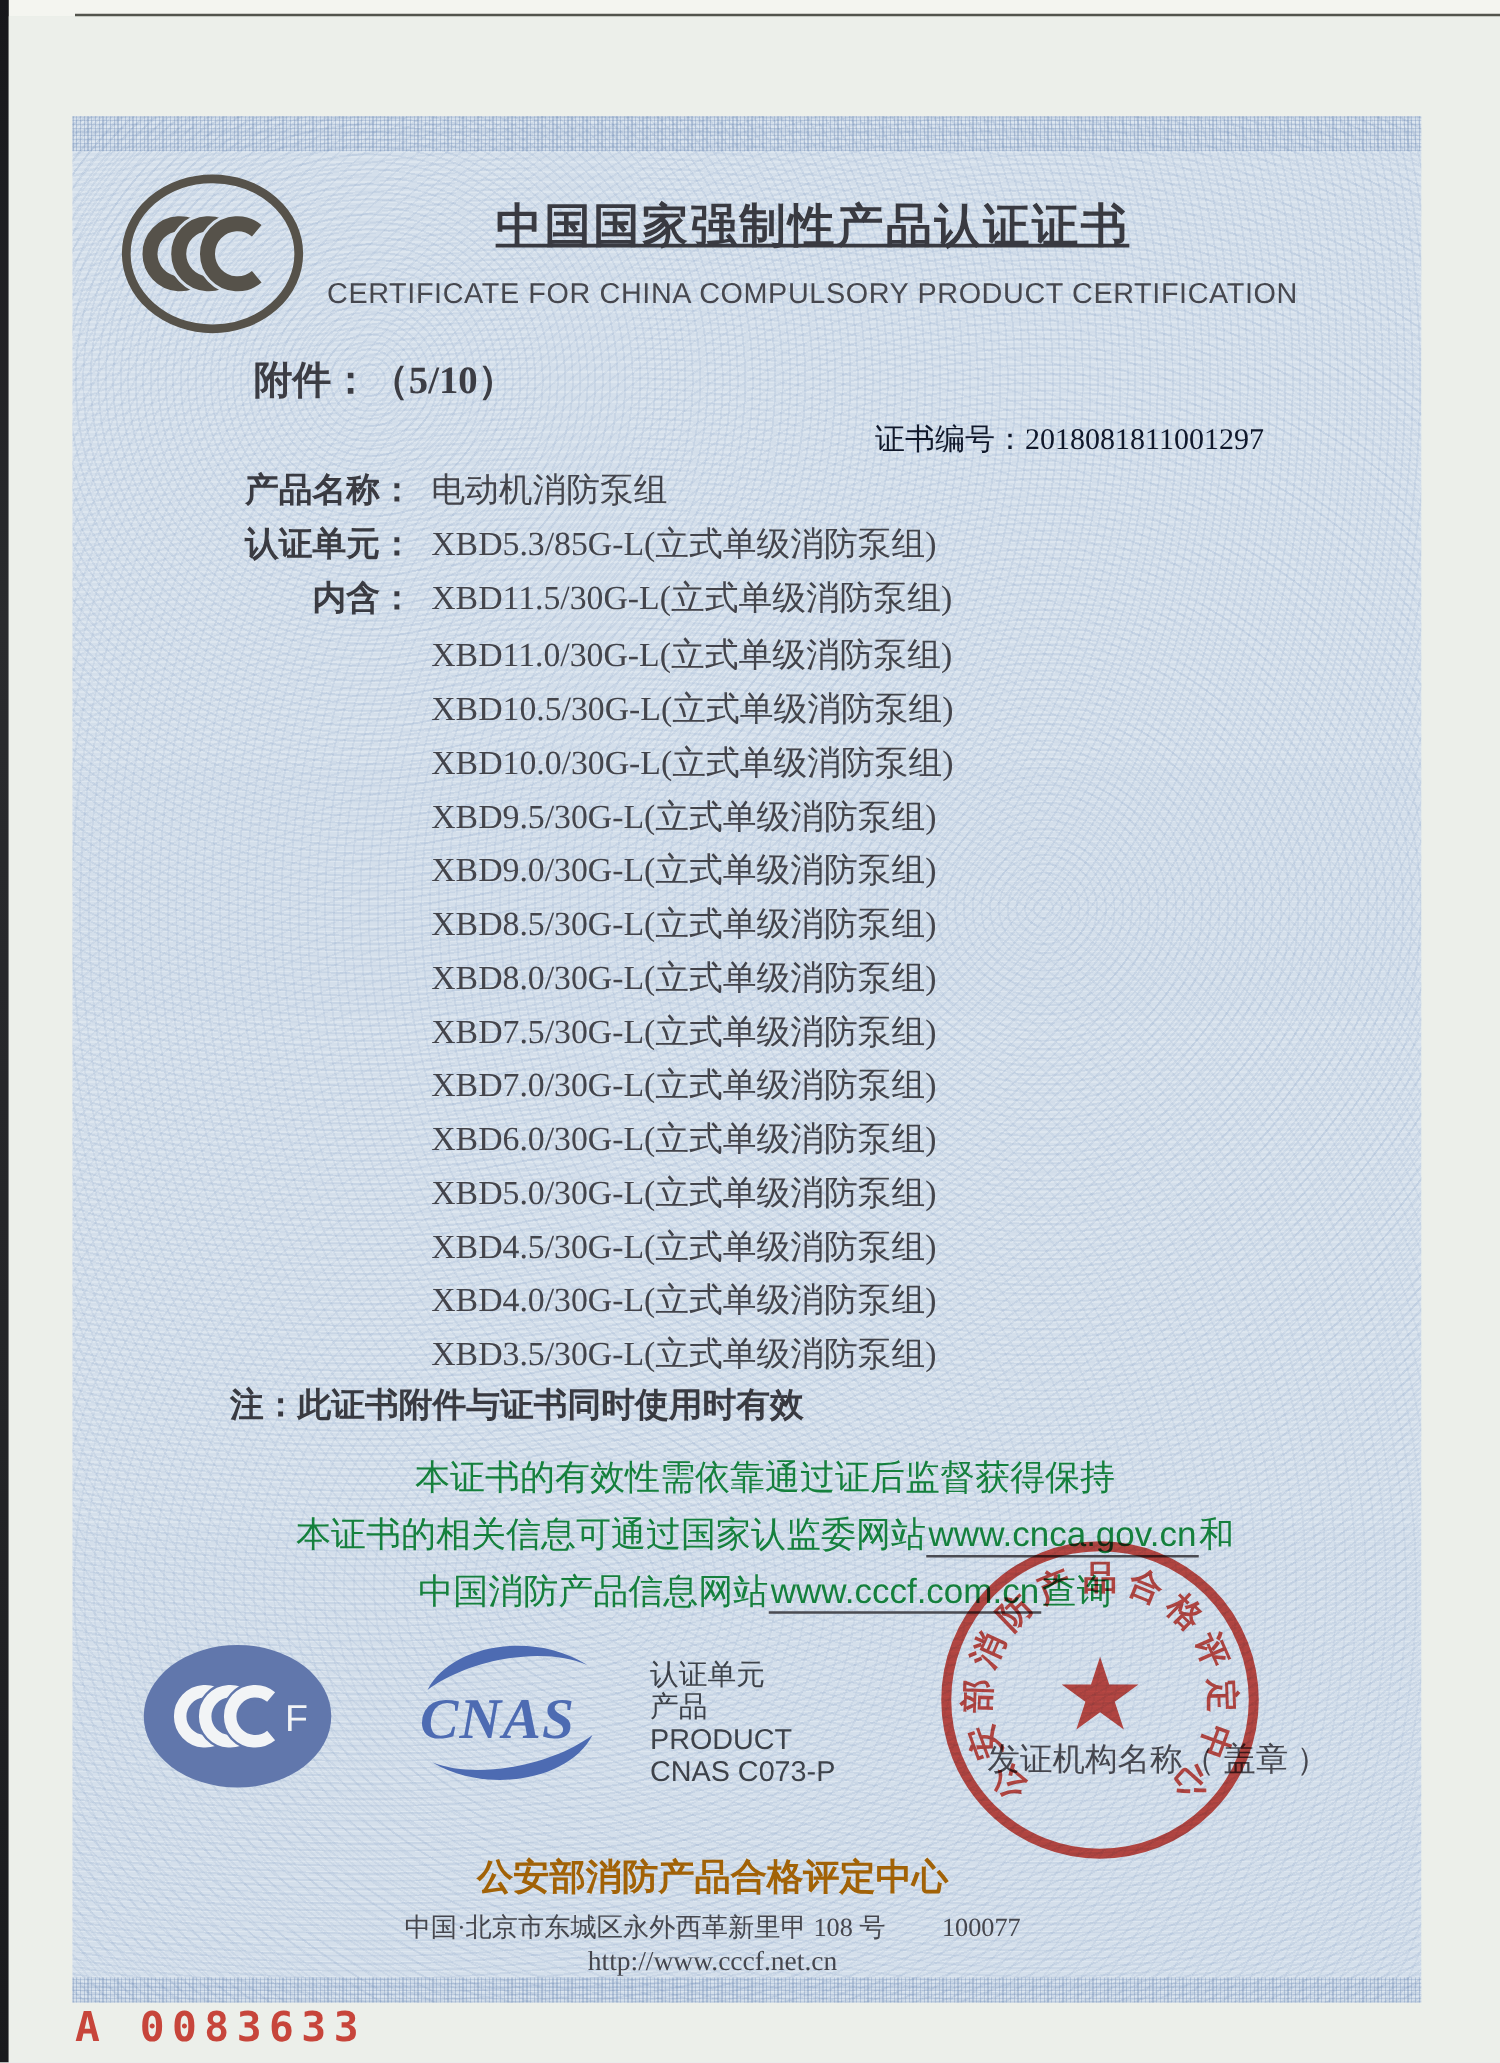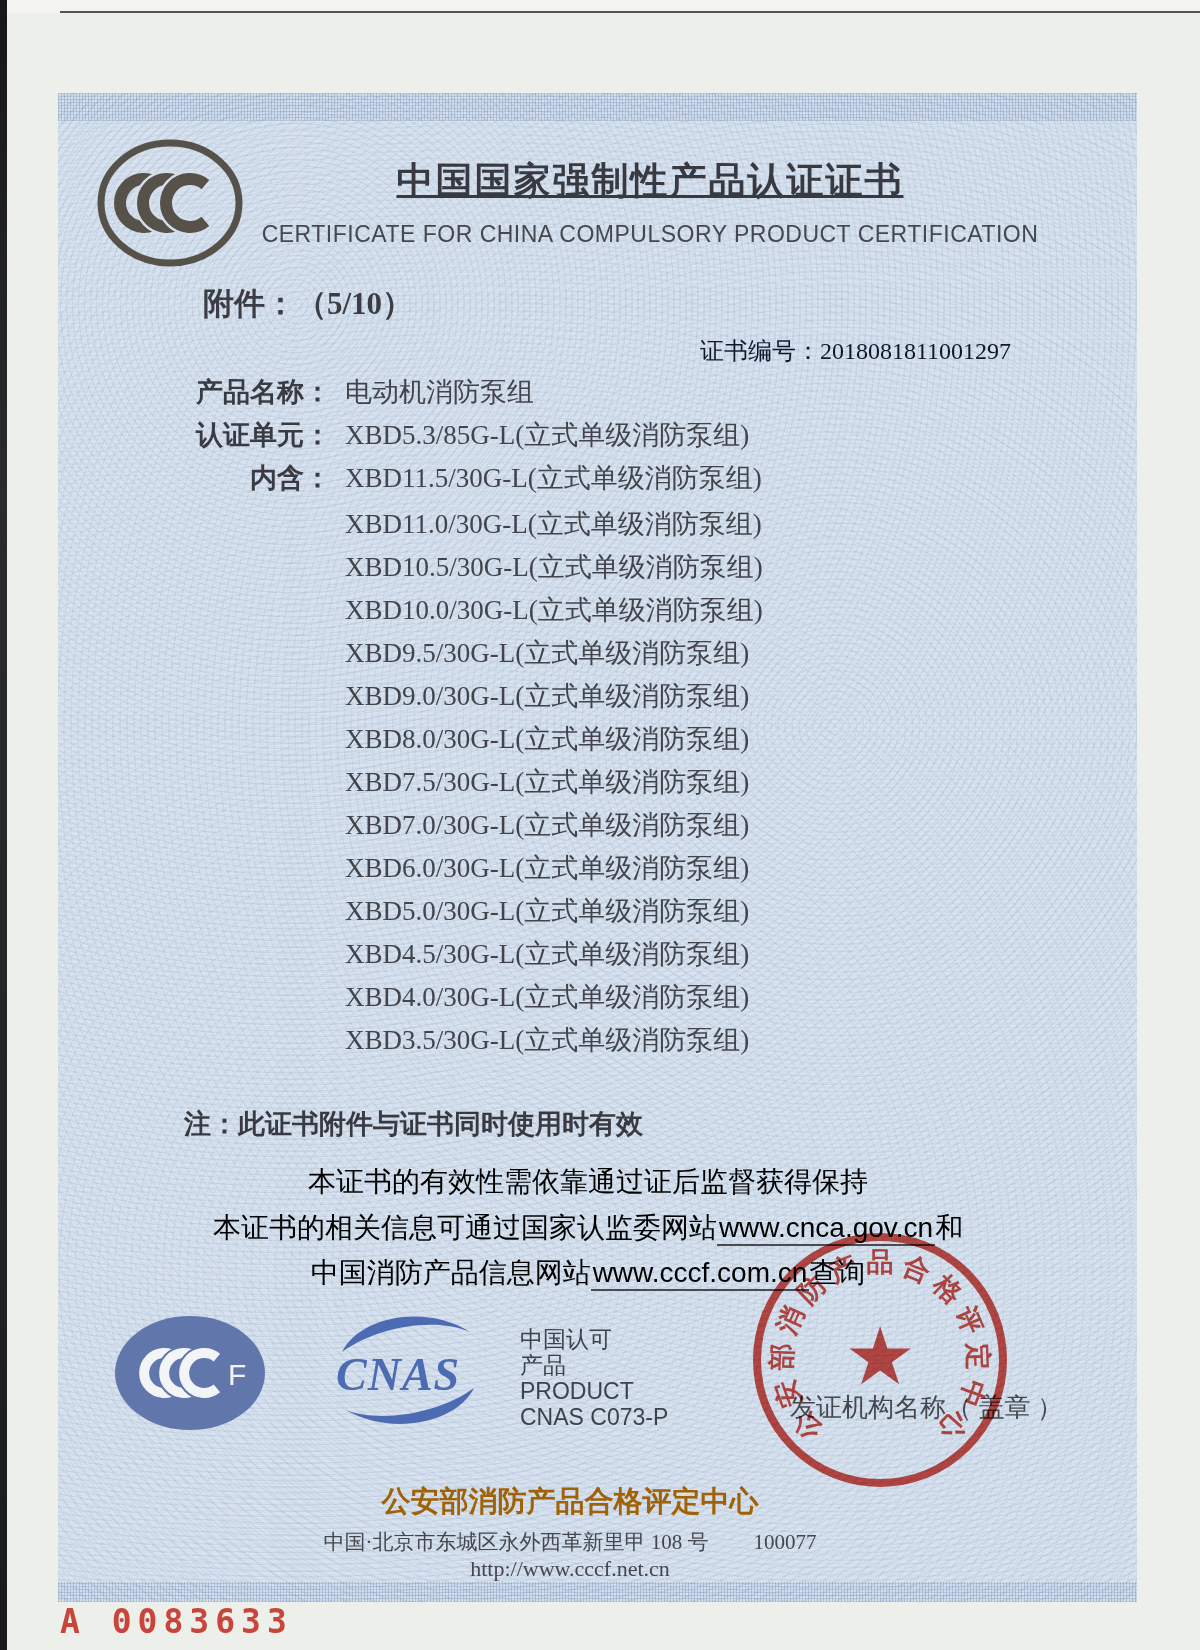--- a/index.html
+++ b/index.html
@@ -35,21 +35,21 @@
   .subtitle{left:250px;top:221px;width:800px;text-align:center;font-size:23px;color:#46474e;
             letter-spacing:.5px;font-family:"Liberation Sans","DejaVu Sans",sans-serif;}
   .attachment{left:203px;top:283px;font-size:31px;font-weight:600;color:#3c3d44;}
   .certno{left:700px;top:335px;font-size:24px;color:#0f172a;}
   .field-row{left:193px;width:860px;font-size:27px;white-space:nowrap;}
   .field-label{display:inline-block;width:138px;text-align:right;font-weight:700;color:#3a3b42;}
   .field-value{margin-left:14px;color:#43444b;}
   .models{left:345px;top:503px;width:700px;font-size:27px;line-height:43px;color:#43444b;}
   .models div{white-space:nowrap;}
   .note{left:184px;top:1106px;font-size:27px;font-weight:700;color:#393a41;font-family:"Liberation Sans","DejaVu Sans",sans-serif;}
-  .vline{left:58px;width:1060px;text-align:center;color:#000000;font-family:"Liberation Sans","DejaVu Sans",sans-serif;}
+  .vline{left:58px;width:1060px;text-align:center;color:#15803d;font-family:"Liberation Sans","DejaVu Sans",sans-serif;padding-left:24px;}
   .v1{top:1163px;font-size:28px;}
   .v2{top:1209px;font-size:28px;}
   .v3{top:1254px;font-size:28px;text-align:center;}
   .url{font-family:"Liberation Sans","DejaVu Sans",sans-serif;border-bottom:2px solid #4a4b52;padding:0 2px 1px 2px;}
   
   .ccc-top{left:94px;top:136px;}
   .cccf{left:112px;top:1312px;}
   .cnas{left:328px;top:1306px;}
   .accr{left:520px;top:1326px;font-size:23px;line-height:26px;color:#3d424a;
         font-family:"Liberation Sans","DejaVu Sans",sans-serif;}
@@ -105,20 +105,21 @@
 <div class="abs field-row" style="top:460px">
   <span class="field-label">内含：</span><span class="field-value">XBD11.5/30G-L(立式单级消防泵组)</span>
 </div>
 <div class="abs models">
 
 <div>XBD11.0/30G-L(立式单级消防泵组)</div>
     <div>XBD10.5/30G-L(立式单级消防泵组)</div>
     <div>XBD10.0/30G-L(立式单级消防泵组)</div>
     <div>XBD9.5/30G-L(立式单级消防泵组)</div>
     <div>XBD9.0/30G-L(立式单级消防泵组)</div>
+    <div>XBD8.5/30G-L(立式单级消防泵组)</div>
     <div>XBD8.0/30G-L(立式单级消防泵组)</div>
     <div>XBD7.5/30G-L(立式单级消防泵组)</div>
     <div>XBD7.0/30G-L(立式单级消防泵组)</div>
     <div>XBD6.0/30G-L(立式单级消防泵组)</div>
     <div>XBD5.0/30G-L(立式单级消防泵组)</div>
     <div>XBD4.5/30G-L(立式单级消防泵组)</div>
     <div>XBD4.0/30G-L(立式单级消防泵组)</div>
     <div>XBD3.5/30G-L(立式单级消防泵组)</div>
   </div>
 
@@ -143,21 +144,21 @@
   </svg>
 </div>
 <div class="abs cnas">
   <svg width="158" height="130" viewBox="0 0 158 130">
     <path d="M14,46 C32,10 98,-2 142,26 C106,10 46,22 14,46 Z" fill="#4d6bb2"></path>
     <path d="M146,82 C128,118 62,130 18,104 C54,118 114,106 146,82 Z" fill="#4d6bb2"></path>
     <text x="8" y="84" font-size="46" font-weight="bold" font-style="italic" letter-spacing="1" fill="#4d6bb2" font-family="Liberation Serif, serif">CNAS</text>
   </svg>
 </div>
 <div class="abs accr">
-  <div>中国认可</div>
+  <div>认证单元</div>
   <div>产品</div>
   <div>PRODUCT</div>
   <div>CNAS C073-P</div>
 </div>
 
 <div class="abs stamp-caption">发证机构名称（ 盖章 ）</div>
 <div class="abs stamp">
   <div class="stamp-ring"></div>
   <div class="stamp-star">★</div>
 <span class="seal-char" style="transform: translate(-50%, -50%) rotate(-132deg) translateY(-98px);">公</span>

